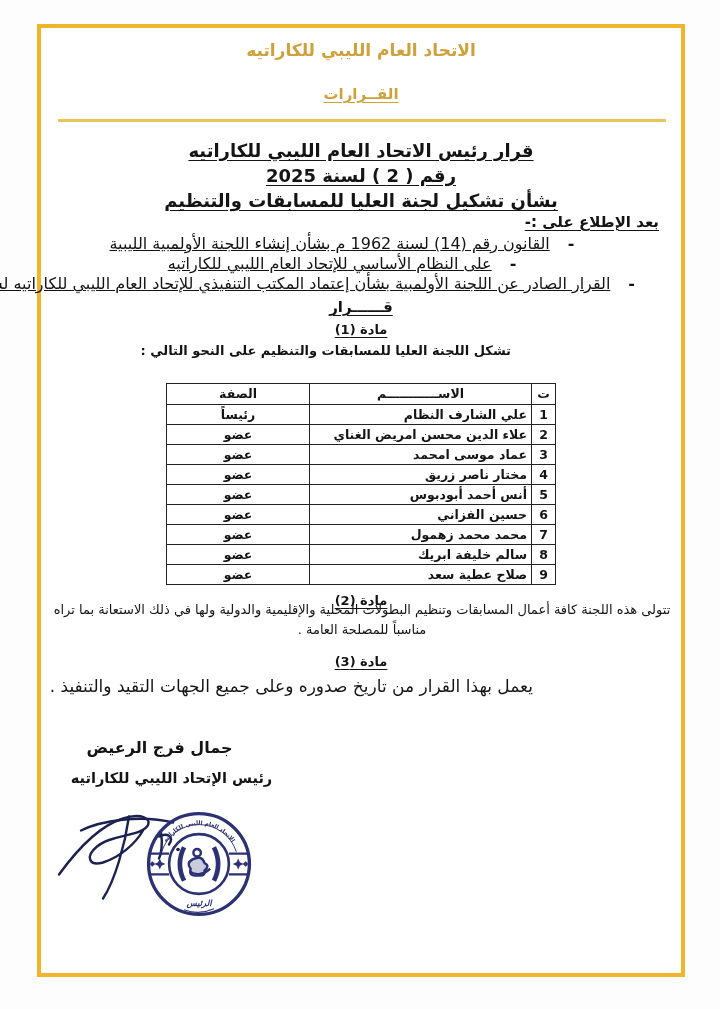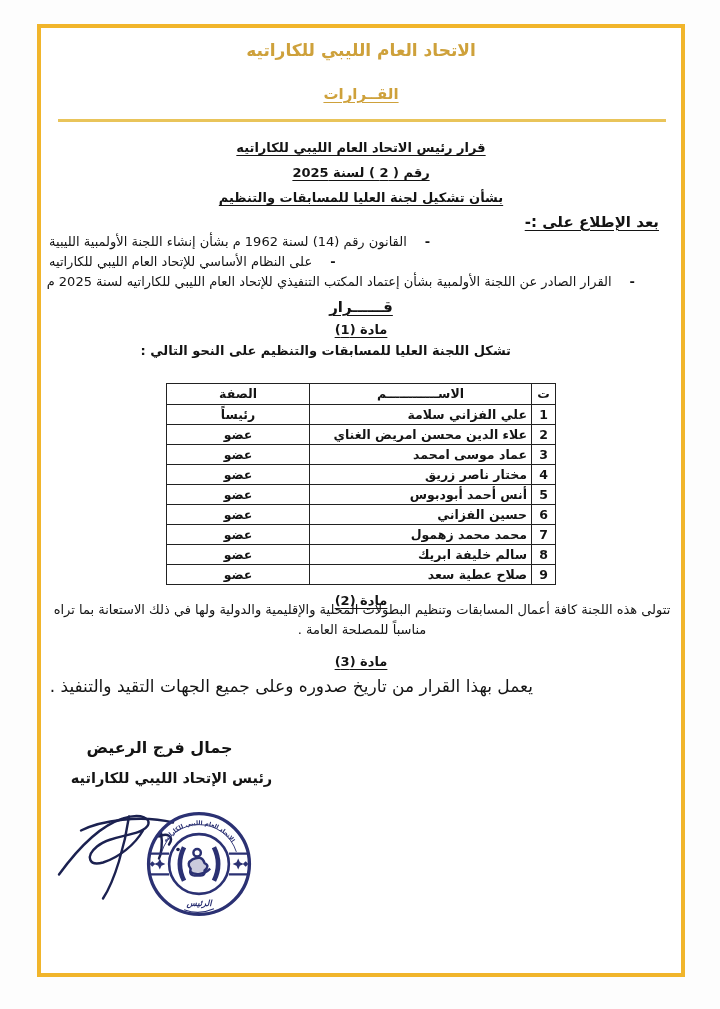--- a/index.html
+++ b/index.html
@@ -14,24 +14,24 @@
   }
   .abs{position:absolute; left:0; right:0;}
   .c{text-align:center;}
   .r{text-align:right;}
   .bold{font-weight:bold;}
   .u{text-decoration:underline; text-underline-offset:3px;}
   .gold{color:var(--gold-text);}
   .title{top:12px; font-size:17px;}
   .subtitle{top:57px; font-size:15px;}
   .hr-gold{position:absolute; top:91px; left:17px; width:608px; border-top:3px solid var(--line);}
-  .decree{font-size:13px;}
+  .decree{font-size:18px;}
   .d1{top:112px;} .d2{top:137px;} .d3{top:162px;}
   .pre-head{top:185px; font-size:15px; padding-left:8px; padding-right:22px;}
-  .li{position:absolute; right:46px; left:8px; font-size:13px; text-align:left; white-space:nowrap;}
+  .li{position:absolute; right:46px; left:8px; font-size:16px; text-align:center; white-space:nowrap;text-decoration:underline;}
   .li .dash{display:inline-block; margin-left:18px; font-weight:bold;}
   .li1{top:206px;} .li2{top:226px;} .li3{top:246px;}
   .qarar{top:270px; font-size:15px;}
   .mada{font-size:13px;}
   .m1{top:294px;}
   .intro{position:absolute; top:315px; right:170px; left:8px; font-size:13px; font-weight:bold; white-space:nowrap;}
   table.committee{
     position:absolute; top:355px; left:50%; transform:translateX(-50%);
     border-collapse:collapse; direction:rtl; table-layout:fixed; width:385px;
     font-size:12.5px; font-weight:bold;
@@ -86,21 +86,21 @@
     <thead>
       <tr>
         <th class="col-num">ت</th>
         <th class="col-name">الاســــــــــــم</th>
         <th class="col-role">الصفة</th>
       </tr>
     </thead>
     <tbody>
         <tr>
           <td class="col-num">1</td>
-          <td class="col-name">علي الفزاني سلامة</td>
+          <td class="col-name">علي الشارف النظام</td>
           <td class="col-role">رئيساً</td>
         </tr>
         <tr>
           <td class="col-num">2</td>
           <td class="col-name">علاء الدين محسن امريض الغناي</td>
           <td class="col-role">عضو</td>
         </tr>
         <tr>
           <td class="col-num">3</td>
           <td class="col-name">عماد موسى امحمد</td>

